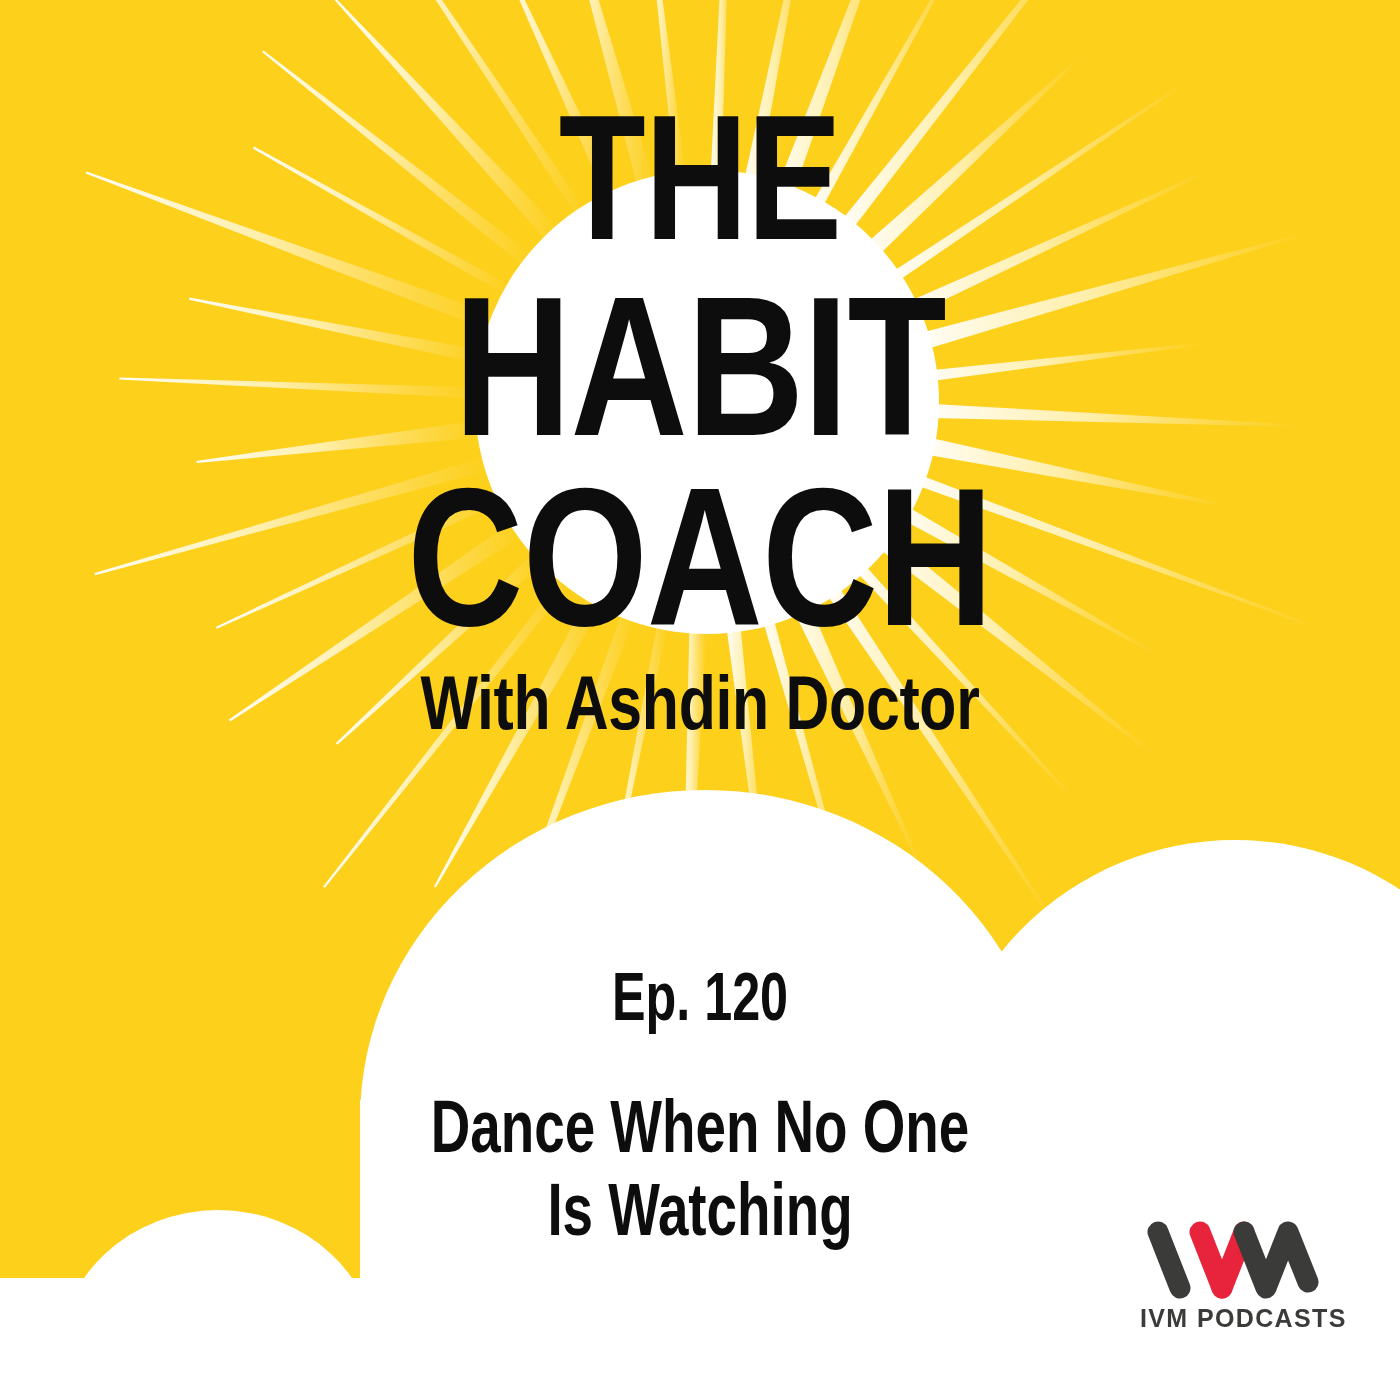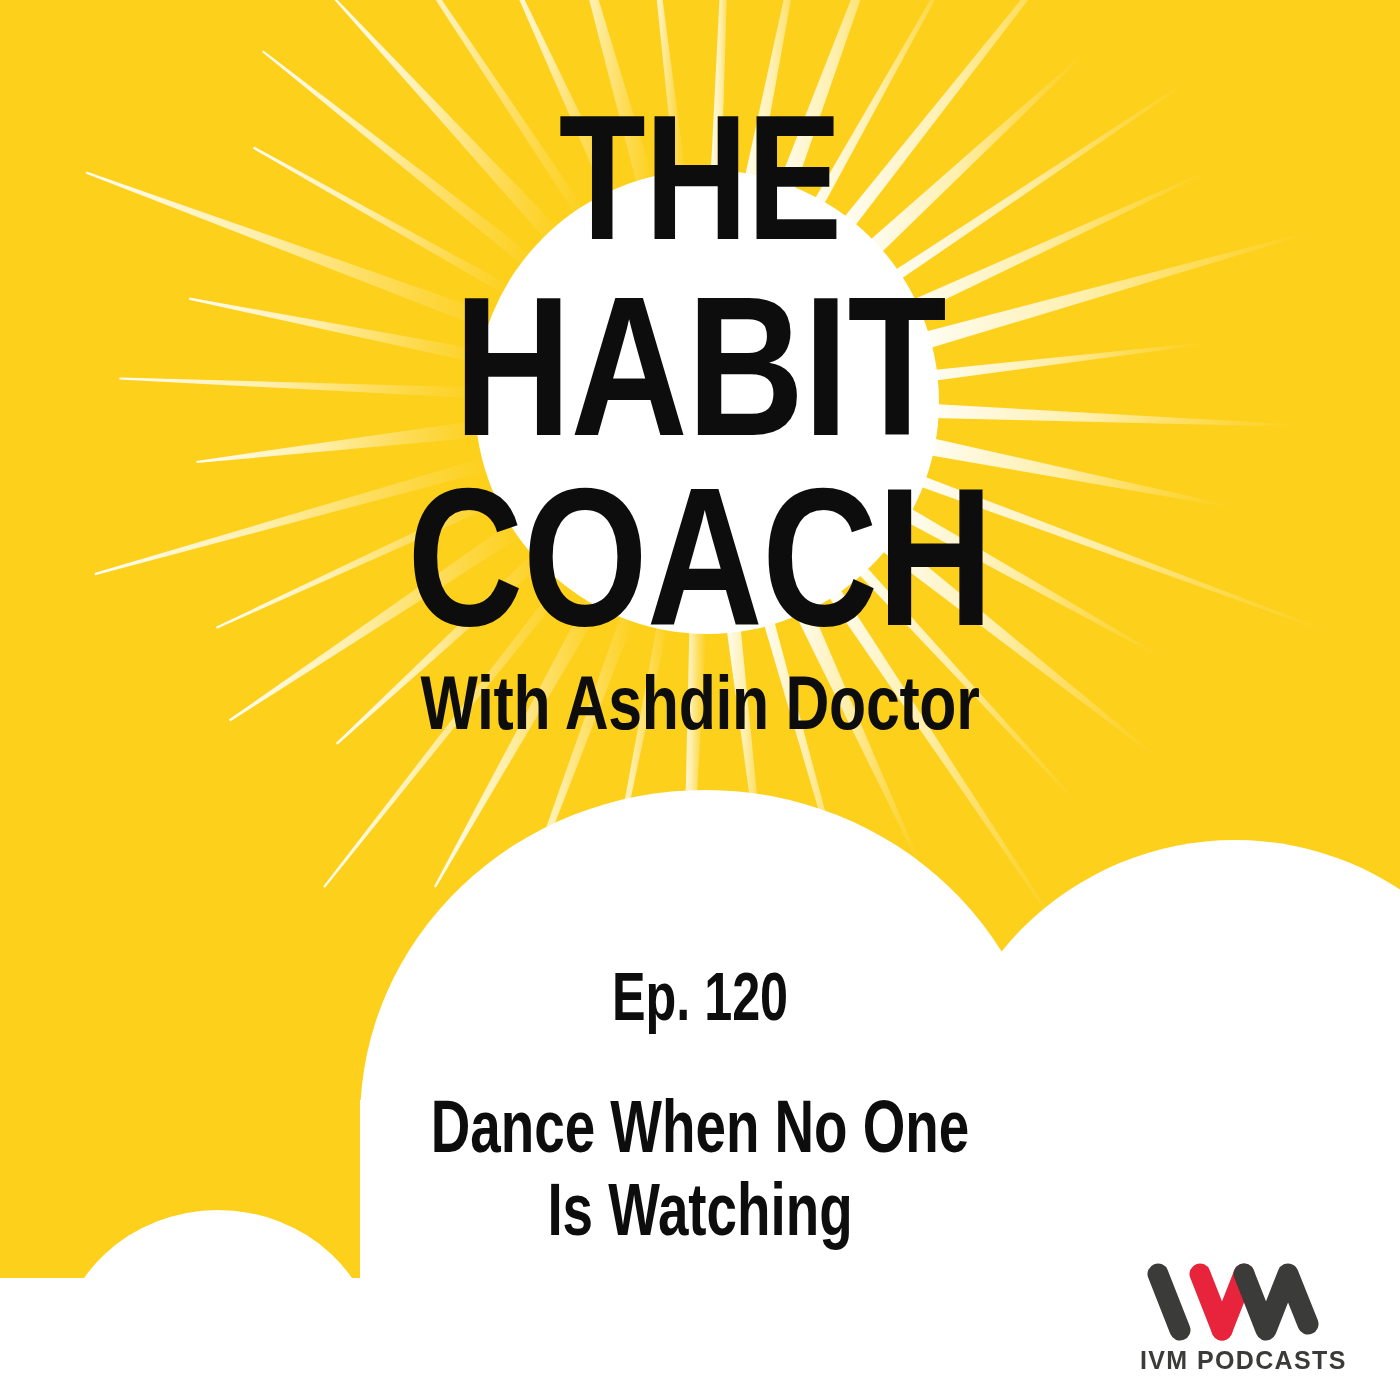--- a/index.html
+++ b/index.html
@@ -91,21 +91,21 @@
     font-weight: 700;
     font-size: 74px;
     line-height: 1.12;
     transform: scaleX(0.74);
   }
 
   
   .ivm-logo {
     position: absolute;
     left: 1140px;
-    top: 1262px;
+    top: 1220px;
     width: 184px;
     height: 126px;
     z-index: 50;
   }
   .ivm-mark { display:block; width: 184px; height: 80px; }
   .ivm-word {
     display: block;
     text-align: center;
     margin-top: 4px;
     color: #3b3b39;

